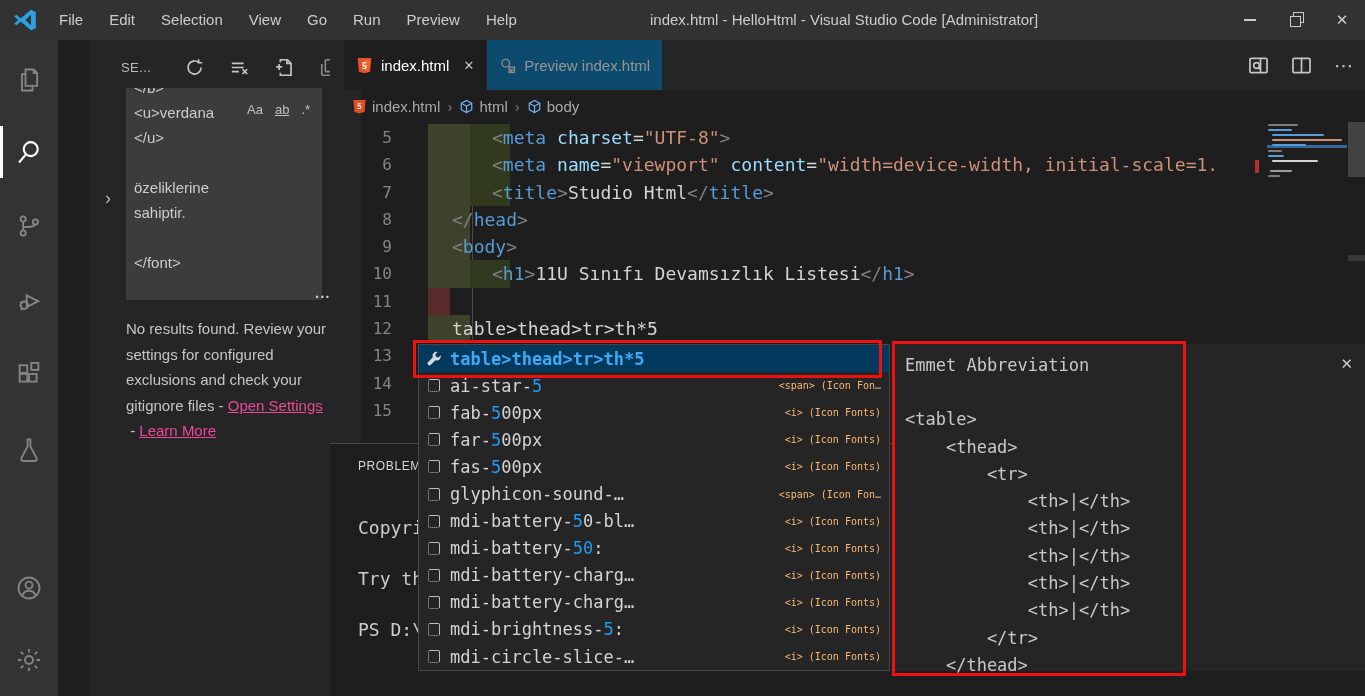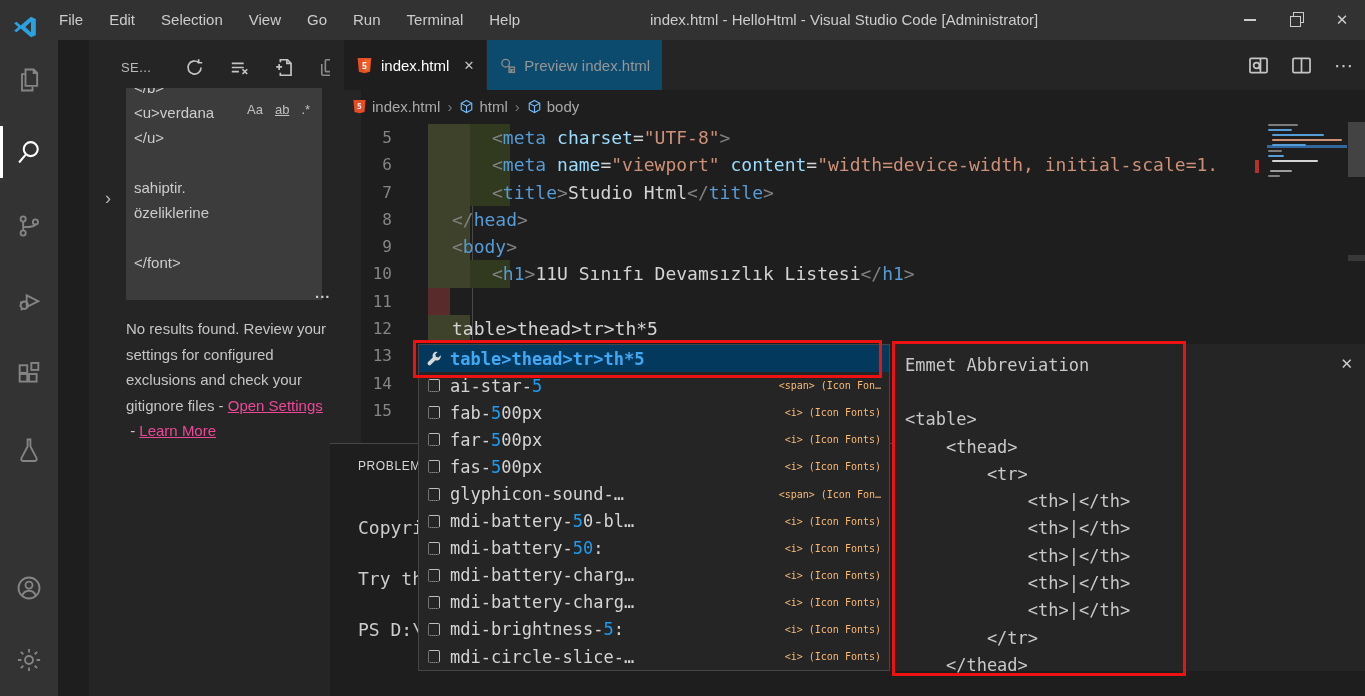--- a/index.html
+++ b/index.html
@@ -1,21 +1,21 @@
 <!DOCTYPE html>
 <html><head>
 <meta charset="utf-8">
 <style>
   * { margin:0; padding:0; box-sizing:border-box; }
   html,body { background:#111; }
   .app{position:relative;width:1365px;height:696px;background:#1e1e1e;overflow:hidden;
        font-family:"Liberation Sans",sans-serif;color:#cccccc;}
 
   
-  .titlebar{position:absolute;left:0;top:0;width:1365px;height:40px;background:#323233;display:flex;align-items:flex-end;}
+  .titlebar{position:absolute;left:0;top:0;width:1365px;height:40px;background:#323233;display:flex;align-items:center;}
   .logo{width:26px;height:26px;margin-left:12px;flex:0 0 auto;}
   .menus{display:flex;margin-left:8px;}
   .menu-item{padding:0 13px;line-height:40px;font-size:15px;color:#cccccc;cursor:default;}
   .win-title{position:absolute;left:650px;top:0;line-height:40px;font-size:15px;color:#cccccc;white-space:nowrap;}
   .win-controls{position:absolute;right:0;top:0;height:40px;display:flex;}
   .wc{width:46px;height:40px;display:flex;align-items:center;justify-content:center;color:#cccccc;}
   .wc-min-glyph{display:block;width:12px;height:1.4px;background:#cccccc;}
   .wc-restore-glyph{position:relative;width:11px;height:11px;}
   .wc-restore-glyph::before{content:"";position:absolute;left:2.5px;top:-2.5px;width:9px;height:9px;border:1.2px solid #ccc;}
   .wc-restore-glyph::after{content:"";position:absolute;left:-1px;top:1px;width:9px;height:9px;border:1.2px solid #ccc;background:#323233;}
@@ -122,21 +122,21 @@
         <path d="M17.5 2.5 22 4.5v15l-4.5 2L8 13.4 4.2 16.8 2 15.4 5.8 12 2 8.6l2.2-1.4L8 10.6zM17.5 7.2 12.3 12l5.2 4.8z" fill="#2aa1e0"></path>
       </svg>
     </span>
     <div class="menus">
         <span class="menu-item">File</span>
         <span class="menu-item">Edit</span>
         <span class="menu-item">Selection</span>
         <span class="menu-item">View</span>
         <span class="menu-item">Go</span>
         <span class="menu-item">Run</span>
-        <span class="menu-item">Terminal</span>
+        <span class="menu-item">Preview</span>
         <span class="menu-item">Help</span>
       </div>
     <div class="win-title">index.html - HelloHtml - Visual Studio Code [Administrator]</div>
     <div class="win-controls">
       <div class="wc">
           <span class="wc-min-glyph"></span>
         </div>
       <div class="wc">
           <span class="wc-restore-glyph"></span>
         </div>
@@ -233,21 +233,21 @@
             <rect x="4.5" y="1.5" width="10" height="10" rx="1"></rect>
               <path d="M1.5 5v8.5a1 1 0 0 0 1 1H11"></path>
           </svg>
         </span>
       </span>
     </div>
 
     <span class="sb-chevron">›</span>
 
     <div class="searchbox">
-      <div class="searchbox-inner"><div>&lt;/b&gt;</div><div>&lt;u&gt;verdana</div><div>&lt;/u&gt;</div><div> </div><div>sahiptir.</div><div>özeliklerine</div><div> </div><div>&lt;/font&gt;</div></div>
+      <div class="searchbox-inner"><div>&lt;/b&gt;</div><div>&lt;u&gt;verdana</div><div>&lt;/u&gt;</div><div> </div><div>özeliklerine</div><div>sahiptir.</div><div> </div><div>&lt;/font&gt;</div></div>
     </div>
     <div class="sb-opts">
       <span>Aa</span>
       <span class="opt-word">ab</span>
       <span>.*</span>
     </div>
     <div class="sb-more">...</div>
 
     <div class="sb-message">
       <span>No results found. Review your settings for configured exclusions and check your gitignore files - </span><span class="sb-link">Open Settings</span><span style="white-space:pre"> - </span><span class="sb-link">Learn More</span>

